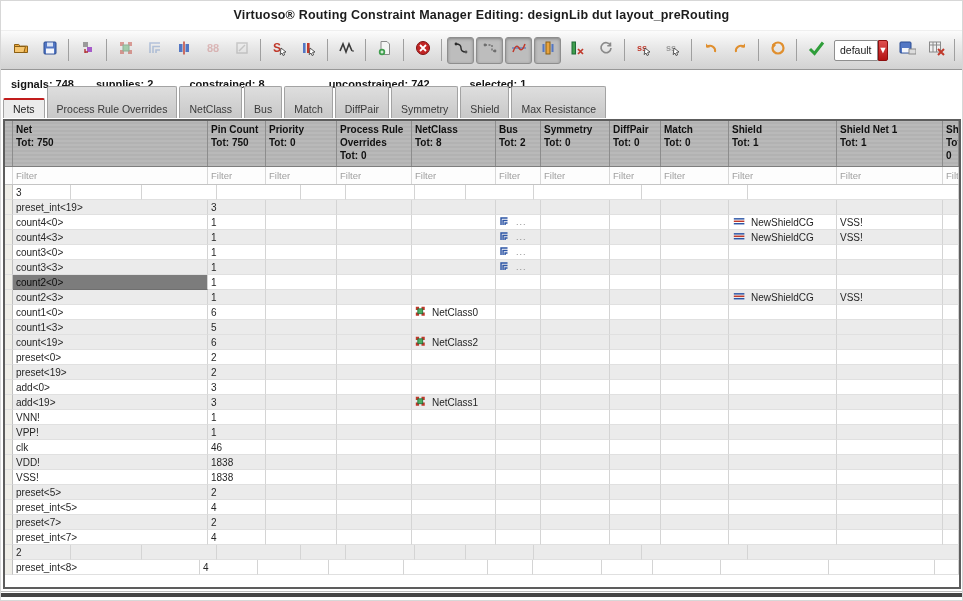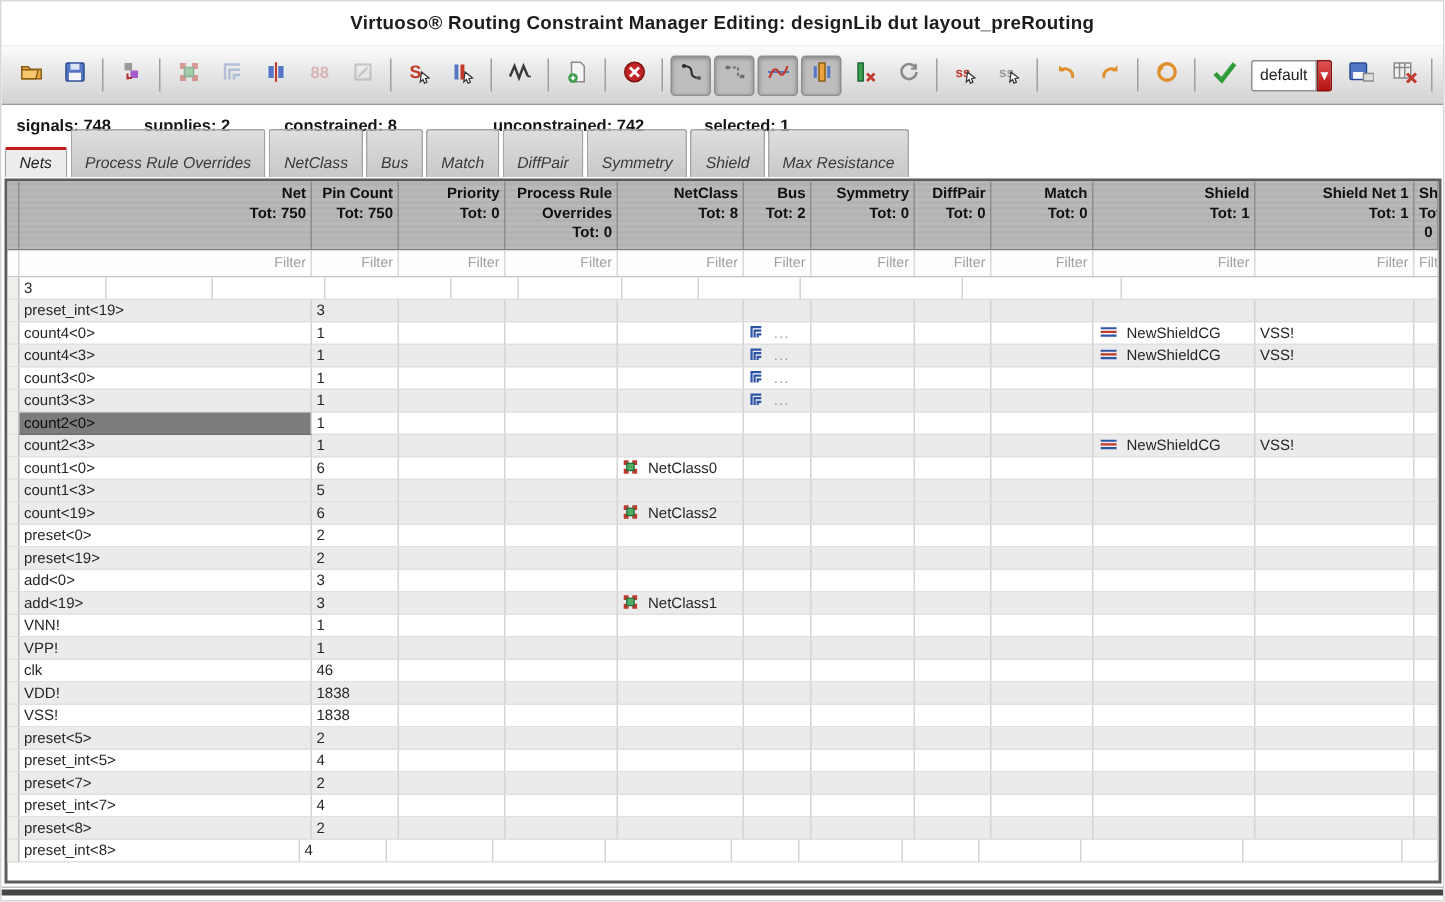--- a/index.html
+++ b/index.html
@@ -27,26 +27,26 @@
 
   
   .statusbar { position:absolute; top:70px; left:0; right:0; height:25px; display:flex; align-items:center;
     padding-left:10px; font-size:11px; font-weight:bold; color:#151515; background:#fff; }
   .stat { white-space:nowrap; }
 
   
   .tabbar { position:absolute; top:95px; left:0; right:0; height:22px; background:#fff;
     display:flex; align-items:flex-end; padding-left:2px; }
   .tab { font-size:10.5px; color:#3a3a3a; padding:16px 9px 3px; background:linear-gradient(#dedede,#c8c8c8);
-    border:1px solid #a3a3a3; border-bottom:none; margin-right:2px; white-space:nowrap; border-radius:2px 2px 0 0;font-style:italic; }
+    border:1px solid #a3a3a3; border-bottom:none; margin-right:2px; white-space:nowrap; border-radius:2px 2px 0 0; }
   .tab.active { background:#ececec; border-top:2px solid #c21d1d; padding-top:3px; color:#222; }
 
   
   .tablewrap { position:absolute; top:118px; left:2px; width:958px; height:470px;
-    border:2px solid #5d5d5d; background:#fff; display:flex; flex-direction:column; overflow:hidden;text-align:right; }
+    border:2px solid #5d5d5d; background:#fff; display:flex; flex-direction:column; overflow:hidden; }
   .thead { display:flex; flex:none; height:46px;
     background:repeating-linear-gradient(0deg,#b9b9b9 0 2px,#b2b2b2 2px 4px); border-bottom:1px solid #7e7e7e; }
   .hcell { flex:none; font-size:10px; font-weight:bold; color:#101010; padding:2px 3px;
     border-right:1px solid #8d8d8d; line-height:1.3; overflow:hidden; }
   .hname { white-space:normal; }
   .frow { display:flex; flex:none; height:18px; background:#fdfdfd; border-bottom:1px solid #c4c4c4; }
   .fcell { flex:none; font-size:9.5px; color:#a0a0a0; padding:3px 3px 0; border-right:1px solid #d8d8d8; overflow:hidden; }
   .trow { display:flex; flex:none; height:15px; background:#fff; }
   .trow.alt { background:#ebebeb; }
   .cell { flex:none; font-size:10px; color:#262626; padding:0 3px; border-right:1px solid #d4d4d4;
@@ -773,21 +773,20 @@
         <div class="cell" style="width: 45px;"></div>
         <div class="cell" style="width: 69px;"></div>
         <div class="cell" style="width: 51px;"></div>
         <div class="cell" style="width: 68px;"></div>
         <div class="cell" style="width: 108px;"></div>
         <div class="cell" style="width: 106px;"></div>
         <div class="cell" style="width: 18px; flex: 1 1 0%;"></div>
       </div>
       <div class="trow alt">
         <div class="cell gutter" style="width: 8px;"></div>
-        <div class="cell" style="width: 195px;">preset&lt;8&gt;</div>
         <div class="cell" style="width: 58px;">2</div>
         <div class="cell" style="width: 71px;"></div>
         <div class="cell" style="width: 75px;"></div>
         <div class="cell" style="width: 84px;"></div>
         <div class="cell" style="width: 45px;"></div>
         <div class="cell" style="width: 69px;"></div>
         <div class="cell" style="width: 51px;"></div>
         <div class="cell" style="width: 68px;"></div>
         <div class="cell" style="width: 108px;"></div>
         <div class="cell" style="width: 106px;"></div>

